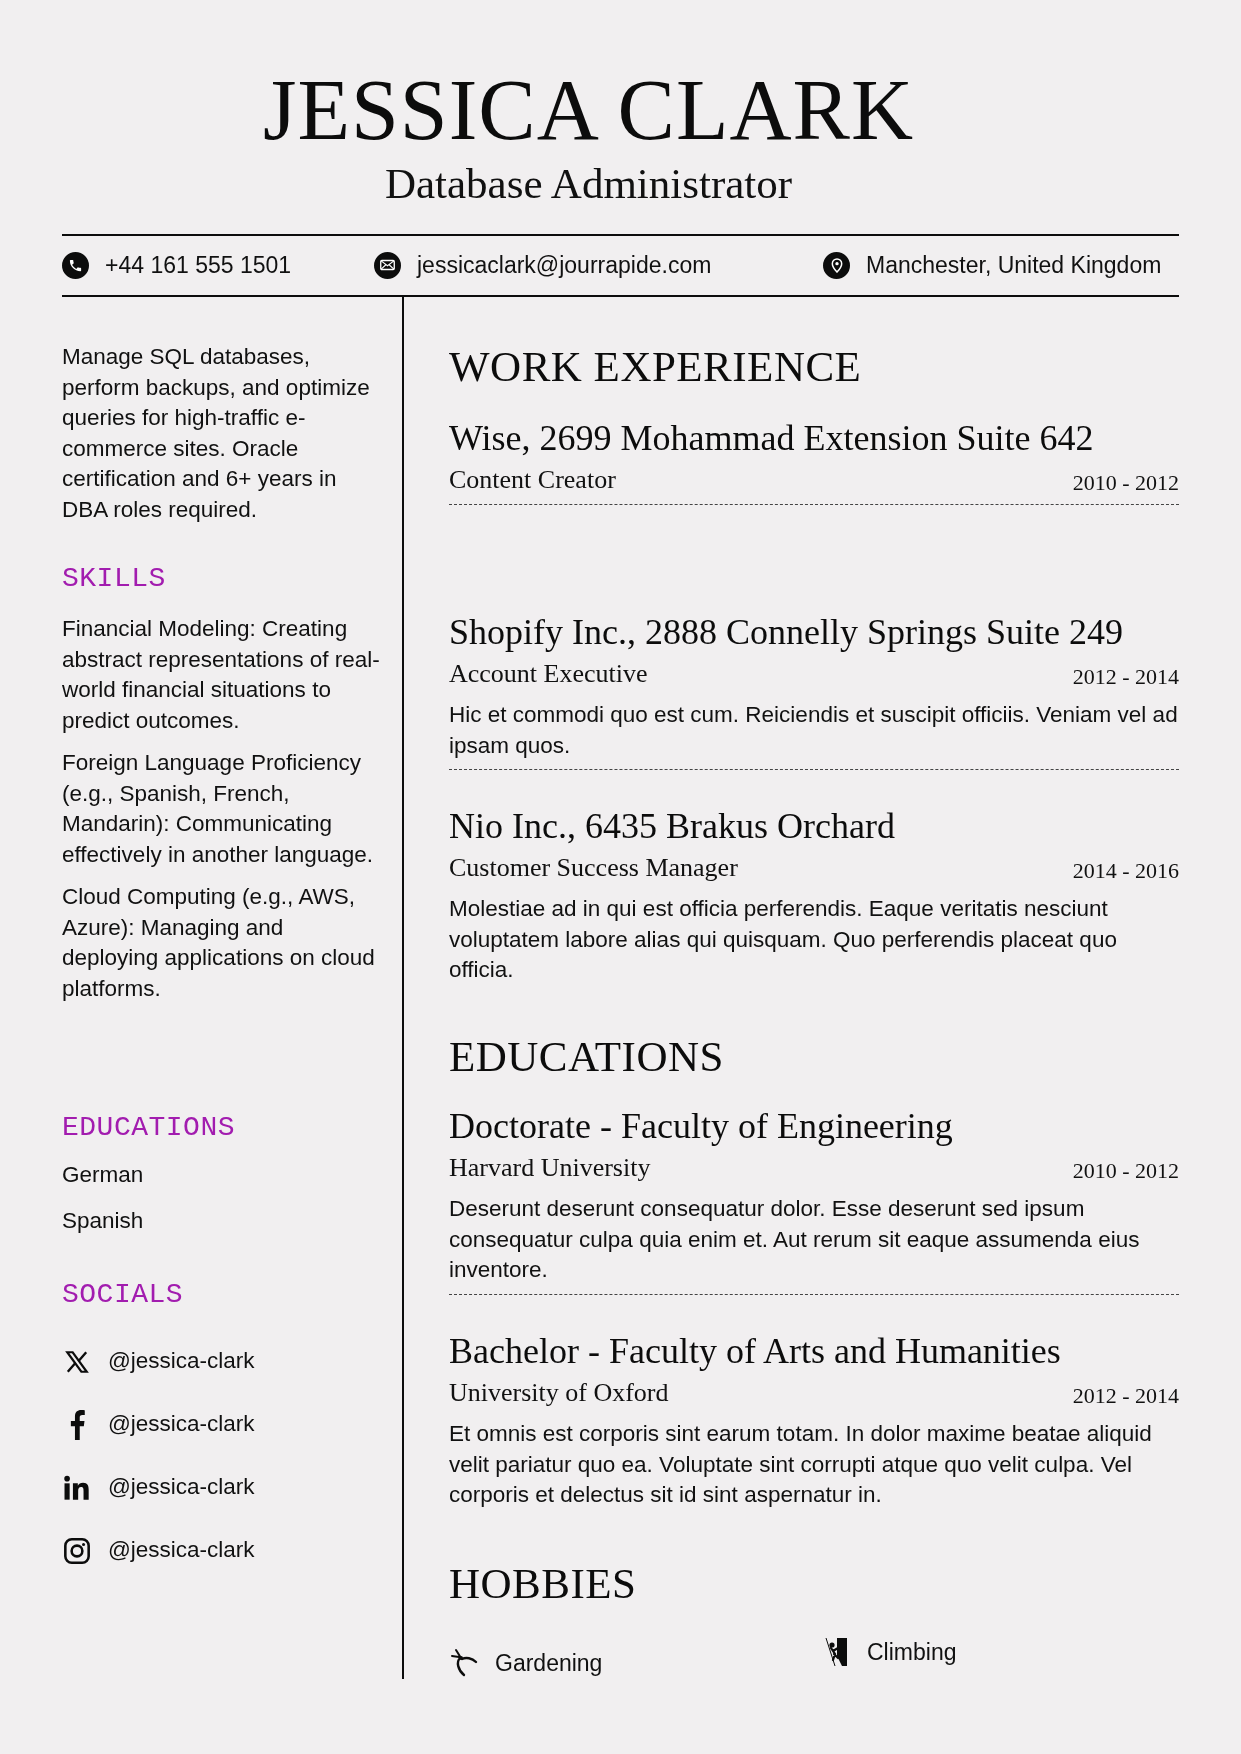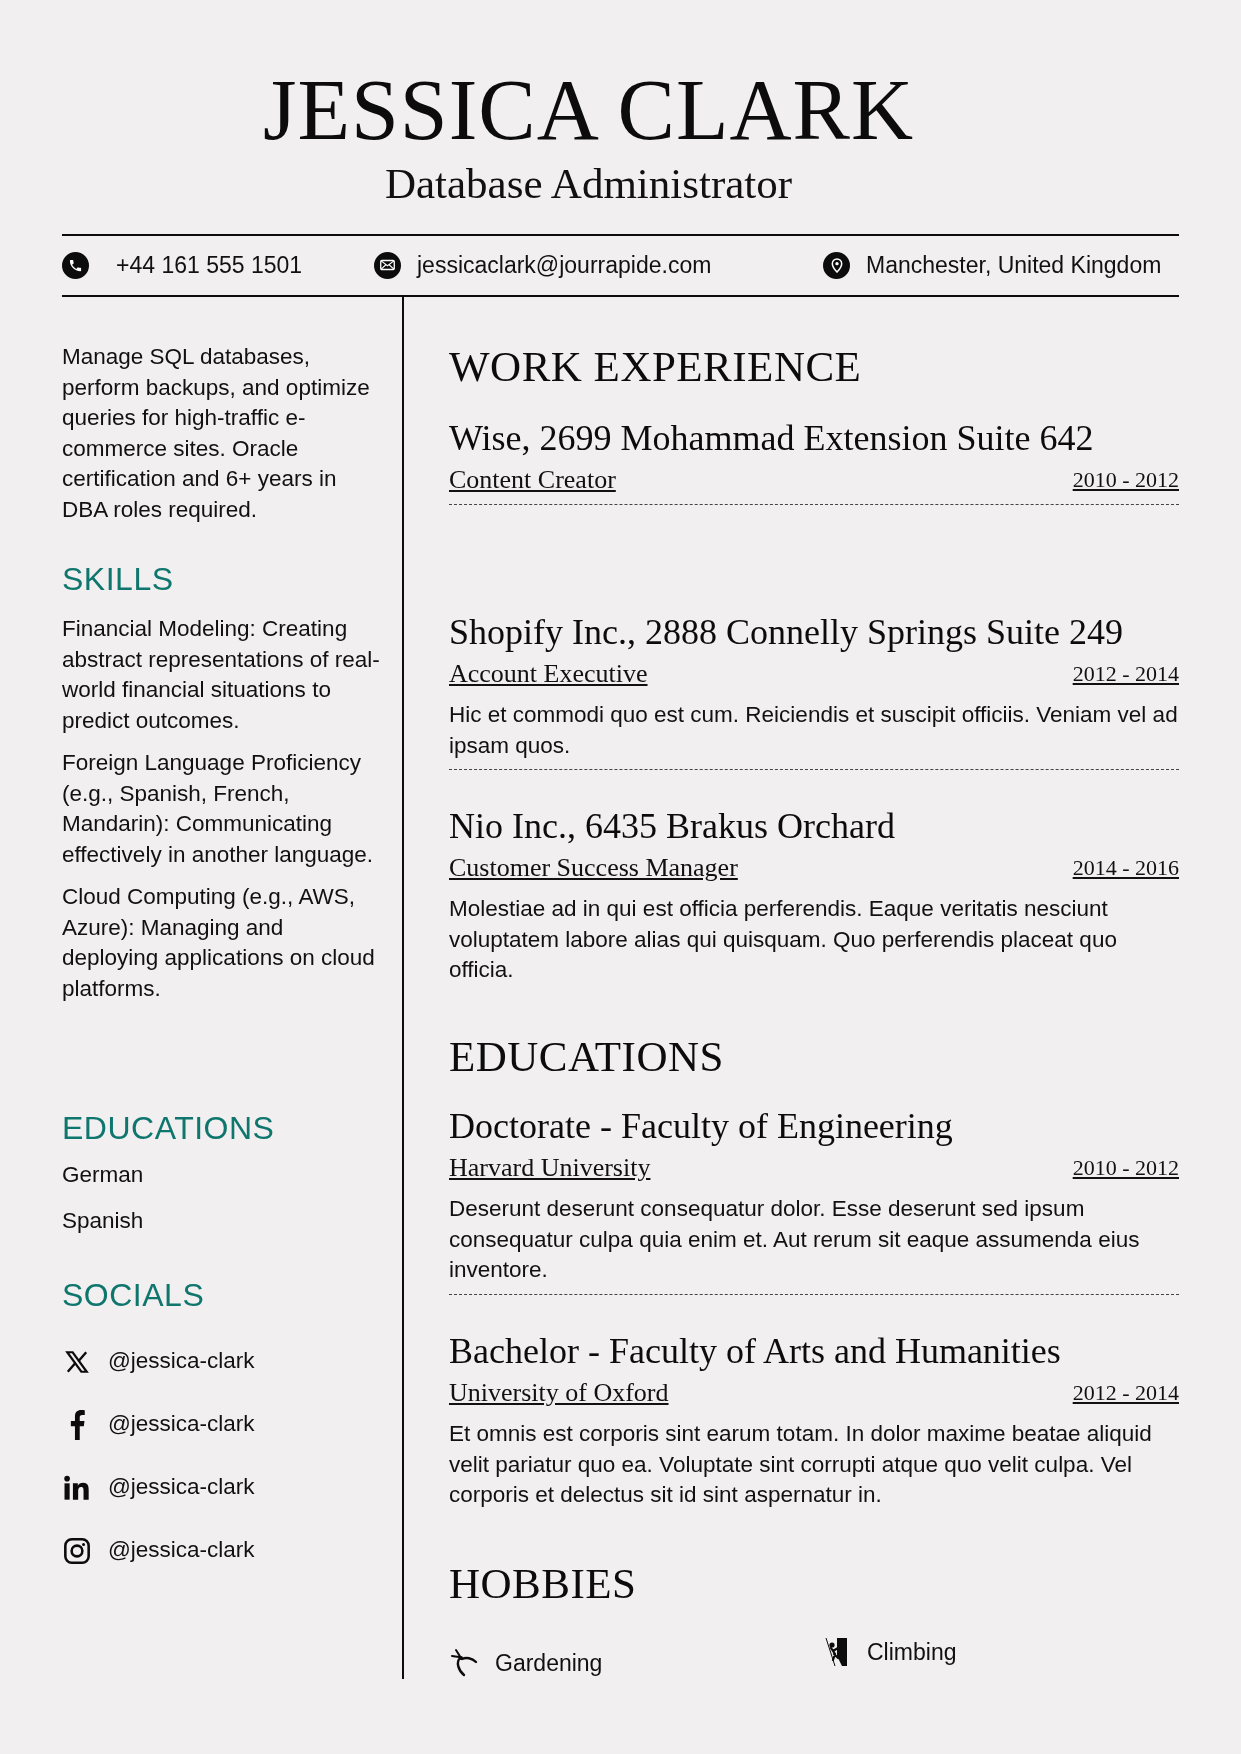--- a/index.html
+++ b/index.html
@@ -9,45 +9,45 @@
   .header { position: absolute; left: 0; top: 62px; width: 1177px; text-align: center; }
   .name { font-family: "Liberation Serif", serif; font-size: 86px; letter-spacing: 1px; line-height: 96px; font-weight: normal; color: #0c0c0c; }
   .role { font-family: "Liberation Serif", serif; font-size: 43px; line-height: 52px; margin-top: 0px; color: #111; }
 
   .rule { position: absolute; left: 62px; width: 1117px; height: 2px; background: #0c0c0c; }
   .rule.top { top: 234px; }
   .rule.bottom { top: 295px; }
 
   .contact { position: absolute; top: 250px; height: 30px; display: flex; align-items: center; font-size: 23px; color: #111; }
   .contact .ic { width: 27px; height: 27px; border-radius: 50%; background: #0c0c0c; display: inline-flex; align-items: center; justify-content: center; margin-right: 16px; }
-  .contact.phone { left: 62px; gap: 11px; }
+  .contact.phone { left: 62px; }
   .contact.email { left: 374px; }
   .contact.loc { left: 823px; }
 
   .vdiv { position: absolute; left: 402px; top: 296px; width: 2px; height: 1383px; background: #0c0c0c; }
 
   .left { position: absolute; left: 62px; top: 342px; width: 320px; font-size: 22.5px; line-height: 30.5px; color: #111; }
   .left .summary { margin-bottom: 8px; }
-  .left h3 { font-family: Liberation Sans, sans-serif; font-weight: normal; font-size: 32px; letter-spacing: 0.5px; color: #0f766e; }
+  .left h3 { font-family: Liberation Mono, monospace; font-weight: normal; font-size: 28px; letter-spacing: 0.5px; color: #a21caf; }
   .left .skills-h { position: absolute; top: 222px; }
   .left .skills { position: absolute; top: 272px; width: 320px; }
   .left .skill { margin-bottom: 12px; }
   .left .lang-h { position: absolute; top: 771px; }
   .left .langs { position: absolute; top: 818px; }
   .left .lang { height: 46px; }
   .left .soc-h { position: absolute; top: 938px; }
   .left .socials { position: absolute; top: 988px; }
   .left .social { display: flex; align-items: center; height: 63px; }
   .left .social .sic { width: 30px; height: 30px; display: inline-flex; align-items: center; justify-content: center; margin-right: 16px; }
 
   .right { position: absolute; left: 449px; top: 342px; width: 730px; }
   .sec-h { font-family: "Liberation Serif", serif; font-weight: normal; font-size: 43px; line-height: 50px; letter-spacing: 0.5px; color: #0c0c0c; position: absolute; left: 0; }
   .entry { position: absolute; left: 0; width: 730px; }
   .entry .title { font-family: "Liberation Serif", serif; font-size: 36px; line-height: 44px; color: #0c0c0c; }
-  .entry .subrow { display: flex; justify-content: space-between; align-items: center; margin-top: 4px; text-decoration: underline; }
+  .entry .subrow { display: flex; justify-content: space-between; align-items: flex-end; margin-top: 4px; }
   .entry .sub { font-family: "Liberation Serif", serif; font-size: 26px; line-height: 32px; color: #111; }
   .entry .date { font-family: "Liberation Serif", serif; font-size: 22px; color: #111; }
   .entry .desc { font-size: 22.5px; line-height: 30.5px; color: #111; margin-top: 10px; }
   .entry .dash { border-top: 1.5px dashed #444; margin-top: 8px; }
 
   .hobbies { position: absolute; left: 0; top: 1294px; width: 730px; }
   .hobby { position: absolute; display: flex; align-items: center; font-size: 23px; color: #111; }
   .hobby .hic { width: 30px; height: 32px; margin-right: 16px; display: inline-flex; align-items: center; justify-content: center; }
 </style>
 </head>

